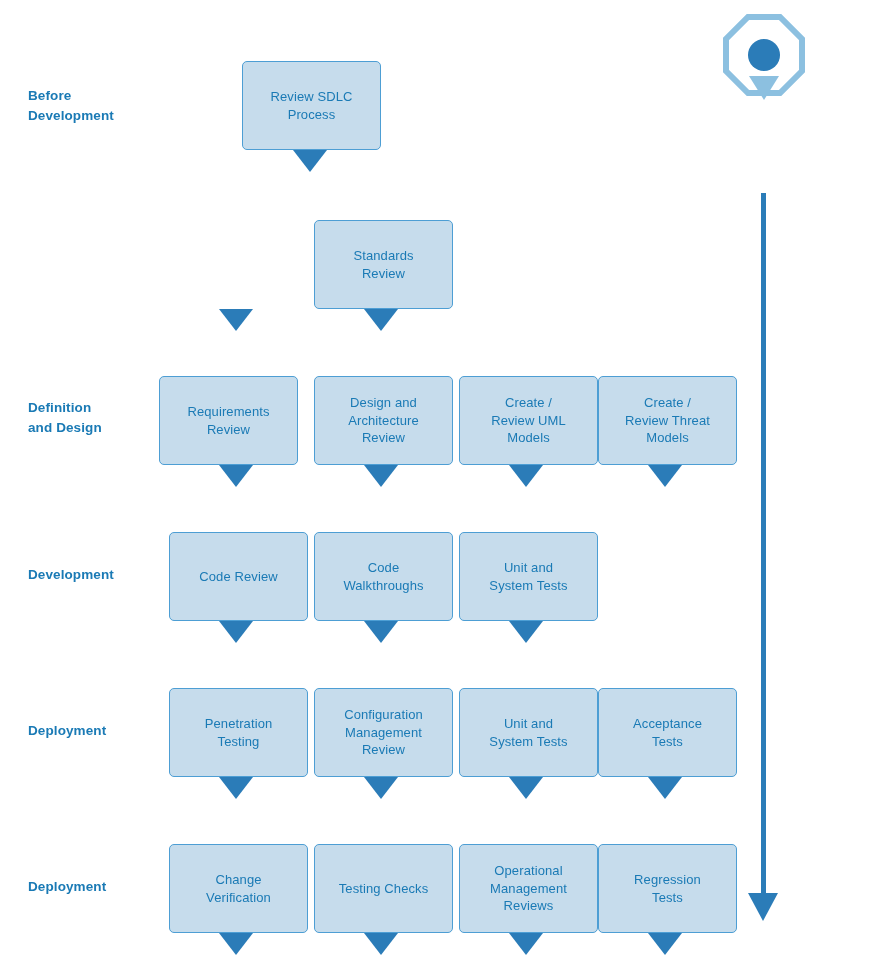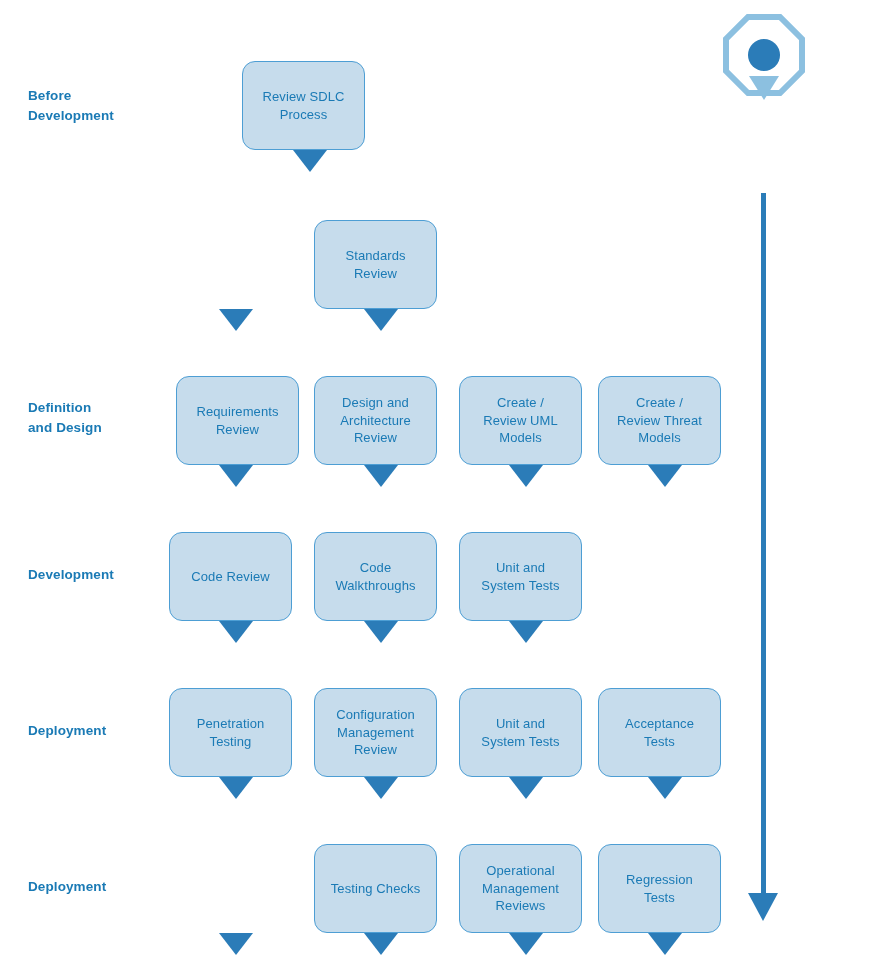--- a/index.html
+++ b/index.html
@@ -27,26 +27,26 @@
     font-size: 13.5px;
     font-weight: bold;
     line-height: 1.45;
     color: #1a7ab5;
     letter-spacing: 0.1px;
   }
 
   
   .node {
     position: absolute;
-    width: 123px;
+    width: 139px;
     height: 89px;
     box-sizing: border-box;
     background: #c6dcec;
     border: 1.6px solid #4d9ed4;
-    border-radius: 13px;
+    border-radius: 5px;
     display: flex;
     align-items: center;
     justify-content: center;
     text-align: center;
   }
   .node-label {
     font-size: 13px;
     line-height: 1.35;
     color: #1a7ab5;
     padding: 0 6px;
@@ -105,21 +105,21 @@
   </div>
   <div class="arrow" style="left:293px; top:150px"></div>
 
   <div class="arrow" style="left:219px; top:309px"></div>
 
   <div class="node" style="left:314px; top:220px">
     <span class="node-label">Standards<br>Review</span>
   </div>
   <div class="arrow" style="left:364px; top:309px"></div>
 
-  <div class="node" style="left:176px; top:376px">
+  <div class="node" style="left:159px; top:376px">
     <span class="node-label">Requirements<br>Review</span>
   </div>
   <div class="arrow" style="left:219px; top:465px"></div>
 
   <div class="node" style="left:314px; top:376px">
     <span class="node-label">Design and<br>Architecture<br>Review</span>
   </div>
   <div class="arrow" style="left:364px; top:465px"></div>
 
   <div class="node" style="left:459px; top:376px">
@@ -160,20 +160,23 @@
   <div class="node" style="left:459px; top:688px">
     <span class="node-label">Unit and<br>System Tests</span>
   </div>
   <div class="arrow" style="left:509px; top:777px"></div>
 
   <div class="node" style="left:598px; top:688px">
     <span class="node-label">Acceptance<br>Tests</span>
   </div>
   <div class="arrow" style="left:648px; top:777px"></div>
 
+  <div class="node" style="left:169px; top:844px">
+    <span class="node-label">Change<br>Verification</span>
+  </div>
   <div class="arrow" style="left:219px; top:933px"></div>
 
   <div class="node" style="left:314px; top:844px">
     <span class="node-label">Testing Checks</span>
   </div>
   <div class="arrow" style="left:364px; top:933px"></div>
 
   <div class="node" style="left:459px; top:844px">
     <span class="node-label">Operational<br>Management<br>Reviews</span>
   </div>

